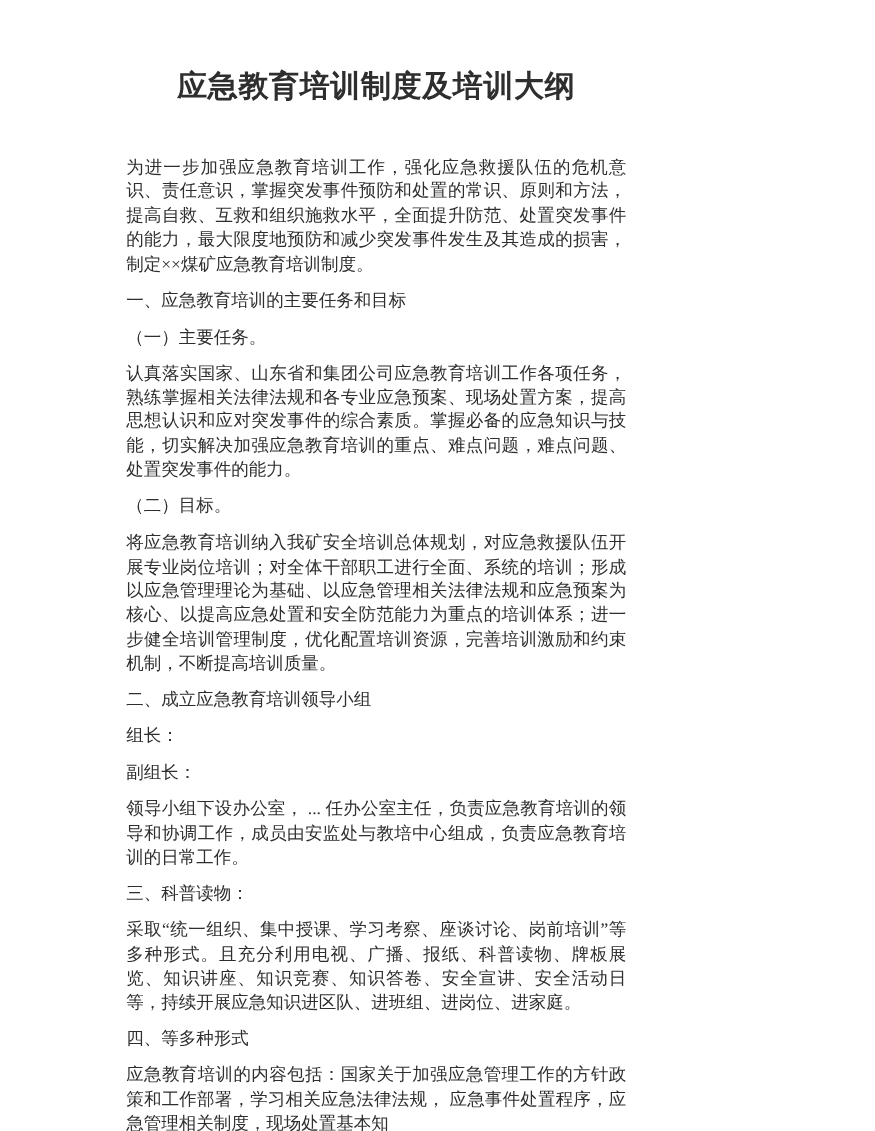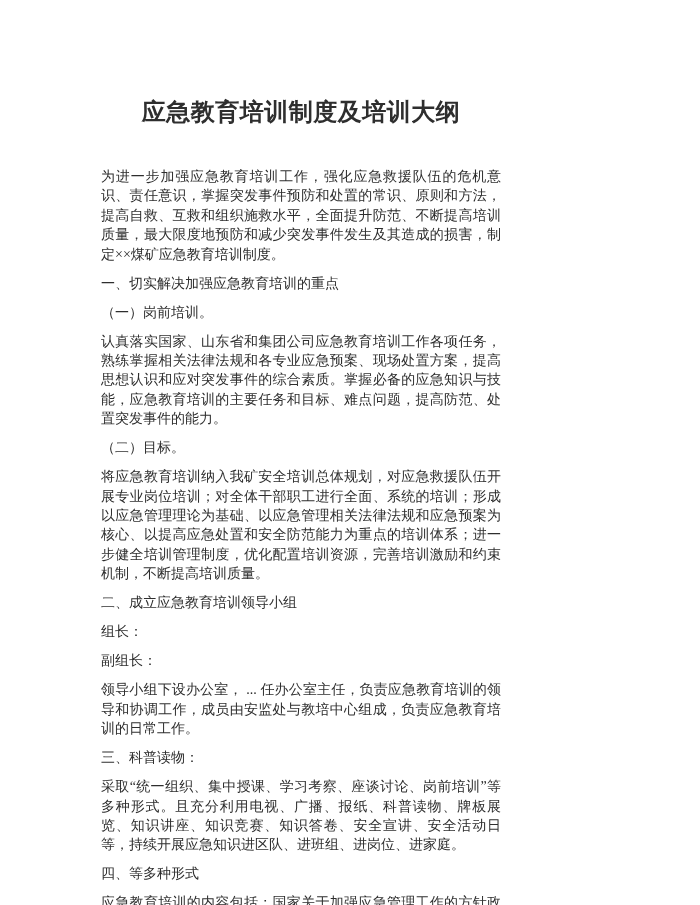--- a/index.html
+++ b/index.html
@@ -11,21 +11,21 @@
     width: 700px;
     height: 905px;
     overflow: hidden;
     font-family: "Liberation Serif", "DejaVu Serif", serif;
     color: #2e2e2e;
   }
   .page {
     box-sizing: border-box;
     width: 600px;
     height: 905px;
-    padding: 96px 99px 0 101px;
+    padding: 54px 99px 0 101px;
     background: #ffffff;
   }
   .doc-title {
     font-size: 24px;
     font-weight: bold;
     text-align: center;
     line-height: 32px;
     margin: 0 0 39px 0;
     letter-spacing: 0.5px;
   }
@@ -37,24 +37,24 @@
     margin: 0 0 9.6px 0;
     word-break: break-all;
   }
 </style>
 </head>
 <body>
 
 <div class="page">
   <h1 class="doc-title">应急教育培训制度及培训大纲</h1>
 
-  <p class="para">为进一步加强应急教育培训工作，强化应急救援队伍的危机意识、责任意识，掌握突发事件预防和处置的常识、原则和方法，提高自救、互救和组织施救水平，全面提升防范、不断提高培训质量，最大限度地预防和减少突发事件发生及其造成的损害，制定××煤矿应急教育培训制度。</p>
-  <p class="para">一、切实解决加强应急教育培训的重点</p>
-  <p class="para">（一）岗前培训。</p>
-  <p class="para">认真落实国家、山东省和集团公司应急教育培训工作各项任务，熟练掌握相关法律法规和各专业应急预案、现场处置方案，提高思想认识和应对突发事件的综合素质。掌握必备的应急知识与技能，应急教育培训的主要任务和目标、难点问题，提高防范、处置突发事件的能力。</p>
+  <p class="para">为进一步加强应急教育培训工作，强化应急救援队伍的危机意识、责任意识，掌握突发事件预防和处置的常识、原则和方法，提高自救、互救和组织施救水平，全面提升防范、处置突发事件的能力，最大限度地预防和减少突发事件发生及其造成的损害，制定××煤矿应急教育培训制度。</p>
+  <p class="para">一、应急教育培训的主要任务和目标</p>
+  <p class="para">（一）主要任务。</p>
+  <p class="para">认真落实国家、山东省和集团公司应急教育培训工作各项任务，熟练掌握相关法律法规和各专业应急预案、现场处置方案，提高思想认识和应对突发事件的综合素质。掌握必备的应急知识与技能，切实解决加强应急教育培训的重点、难点问题，难点问题、处置突发事件的能力。</p>
   <p class="para">（二）目标。</p>
   <p class="para">将应急教育培训纳入我矿安全培训总体规划，对应急救援队伍开展专业岗位培训；对全体干部职工进行全面、系统的培训；形成以应急管理理论为基础、以应急管理相关法律法规和应急预案为核心、以提高应急处置和安全防范能力为重点的培训体系；进一步健全培训管理制度，优化配置培训资源，完善培训激励和约束机制，不断提高培训质量。</p>
   <p class="para">二、成立应急教育培训领导小组</p>
   <p class="para">组长：</p>
   <p class="para">副组长：</p>
   <p class="para">领导小组下设办公室， ... 任办公室主任，负责应急教育培训的领导和协调工作，成员由安监处与教培中心组成，负责应急教育培训的日常工作。</p>
   <p class="para">三、科普读物：</p>
   <p class="para">采取“统一组织、集中授课、学习考察、座谈讨论、岗前培训”等多种形式。且充分利用电视、广播、报纸、科普读物、牌板展览、知识讲座、知识竞赛、知识答卷、安全宣讲、安全活动日等，持续开展应急知识进区队、进班组、进岗位、进家庭。</p>
   <p class="para">四、等多种形式</p>
   <p class="para">应急教育培训的内容包括：国家关于加强应急管理工作的方针政策和工作部署，学习相关应急法律法规， 应急事件处置程序，应急管理相关制度，现场处置基本知</p>

